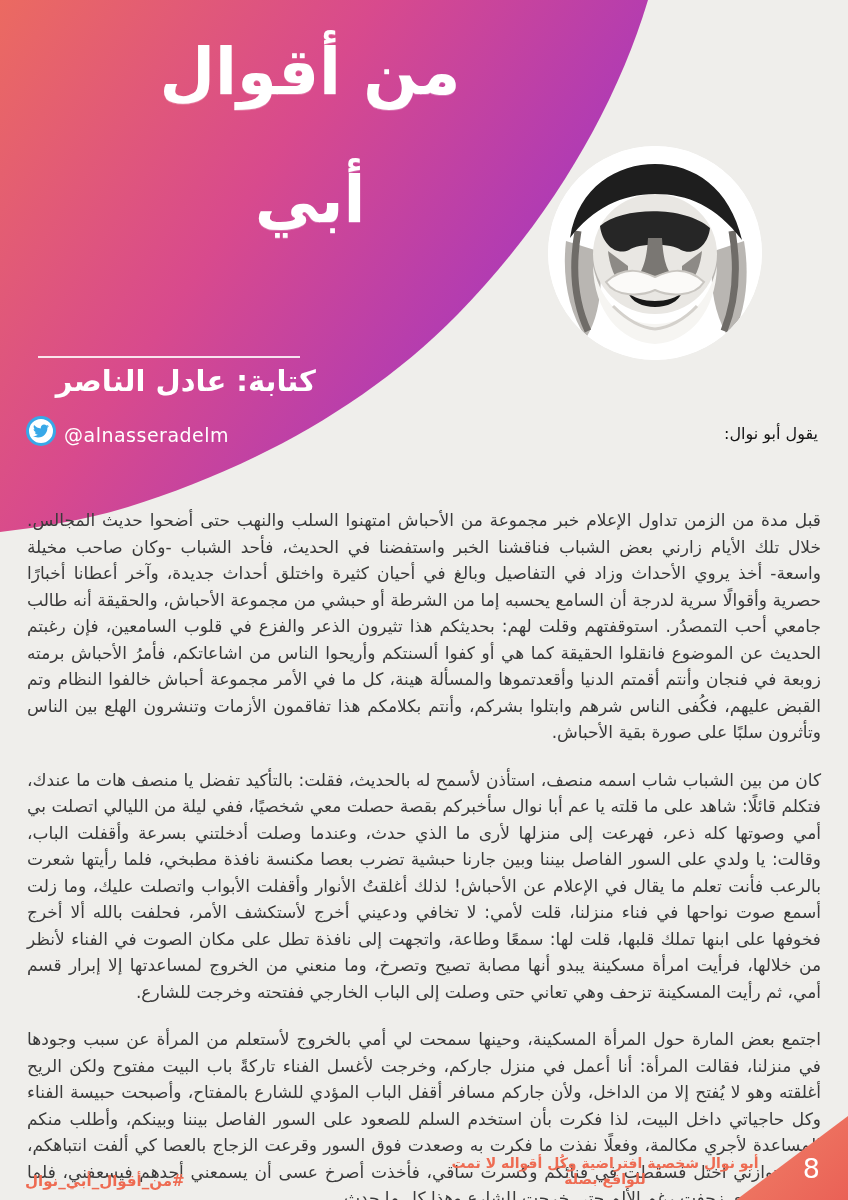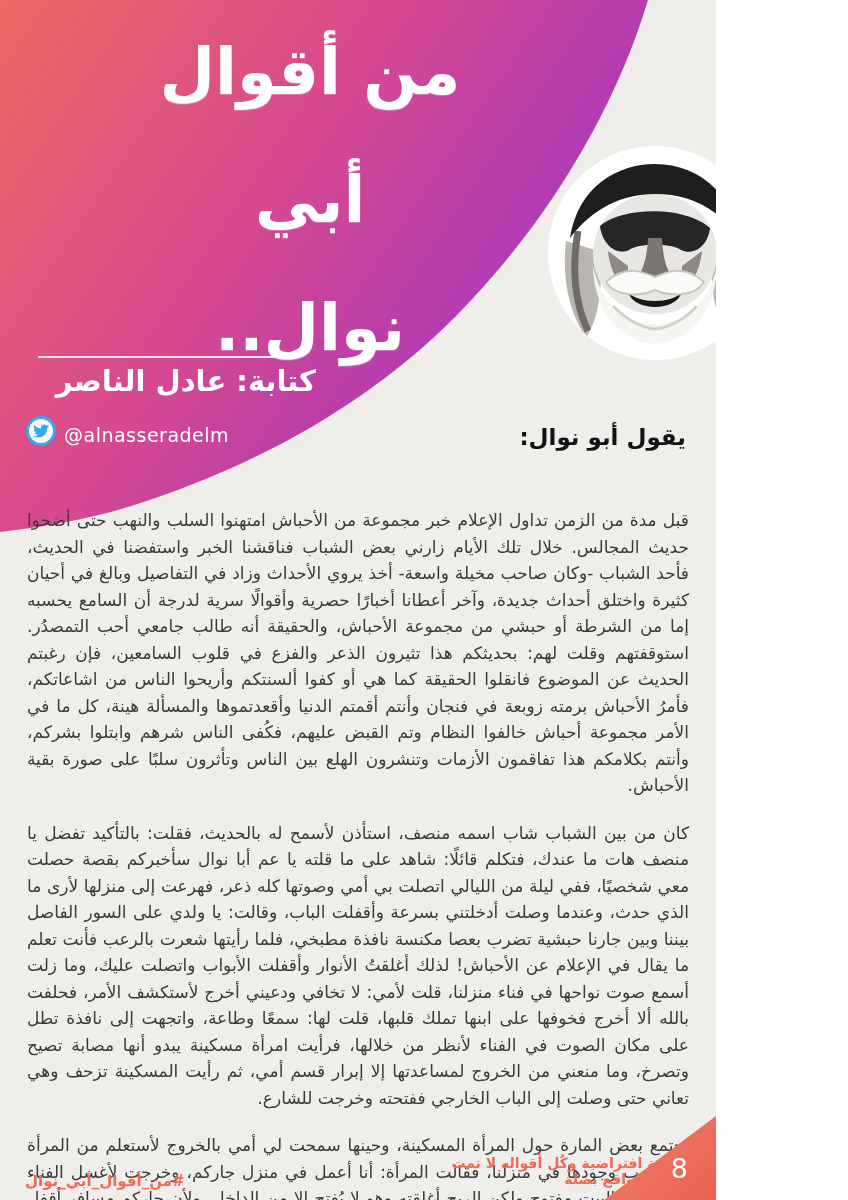--- a/index.html
+++ b/index.html
@@ -4,21 +4,21 @@
 <style>
   :root{
     --page-bg:#efeeeb;
     --coral:#ee6b52;
     --twitter-blue:#38a8e8;
     --body-text:#3a3a3a;
   }
   *{margin:0;padding:0;box-sizing:border-box;}
   html,body{width:848px;height:1200px;}
   body{font-family:"DejaVu Sans",sans-serif;background:#ffffff;}
-  .page{position:relative;width:716px;height:1200px;background:var(--page-bg);overflow:hidden;}
+  .page{position:relative;width:848px;height:1200px;background:var(--page-bg);overflow:hidden;}
 
   .blob-svg{position:absolute;top:0;left:0;width:848px;height:560px;pointer-events:none;}
 
   .title{position:absolute;top:8px;left:110px;width:400px;text-align:center;
          color:#fff;font-size:64px;font-weight:bold;line-height:2.0;direction:rtl;
          text-shadow:0 1px 0 rgba(255,255,255,.25);}
   .title .t2{letter-spacing:2px;}
 
   .byline-divider{position:absolute;left:38px;top:356px;width:262px;height:2px;
                   background:rgba(255,255,255,.85);}
@@ -29,21 +29,21 @@
   .twitter-icon{width:30px;height:30px;border-radius:50%;background:#fff;
                 border:3px solid var(--twitter-blue);display:flex;align-items:center;
                 justify-content:center;color:var(--twitter-blue);flex:0 0 auto;}
   .twitter-icon svg{width:16px;height:16px;display:block;}
   .twitter-handle{color:#fff;font-size:19px;letter-spacing:.5px;}
 
   .portrait{position:absolute;left:548px;top:146px;width:214px;height:214px;
             border-radius:50%;background:#fff;overflow:hidden;}
   .portrait svg{display:block;}
 
-  .intro-heading{position:absolute;right:30px;top:424px;font-size:23px;font-weight:bold;
+  .intro-heading{position:absolute;right:30px;top:424px;font-size:16px;font-weight:normal;
                  color:#121212;direction:rtl;}
 
   .article{position:absolute;top:492px;left:27px;right:27px;direction:rtl;
            text-align:justify;color:var(--body-text);font-size:17px;line-height:1.56;}
   .article p{margin:15px 0 21px 0;}
 
   .footer-hashtag{position:absolute;left:25px;bottom:10px;color:var(--coral);
                   font-size:15px;font-weight:bold;direction:rtl;}
   .footer-disclaimer{position:absolute;left:440px;bottom:13px;width:330px;text-align:center;
                      color:var(--coral);font-size:14px;font-weight:bold;direction:rtl;}
@@ -64,21 +64,20 @@
         <stop offset="0" stop-color="#eb6a61"></stop>
         <stop offset="0.45" stop-color="#d84a8d"></stop>
         <stop offset="1" stop-color="#9d34c6"></stop>
       </linearGradient>
     </defs>
     <path d="M0,0 L648,0 C615,110 548,222 458,314 C368,406 248,470 128,507 C85,520 42,527 0,532 Z" fill="url(#blobGrad)"></path>
   </svg>
 
   <div class="title">
     <div class="t1">من أقوال أبي</div>
-    <div class="t2">نوال..</div>
   </div>
 
   <div class="byline-divider"></div>
   <div class="byline">كتابة: عادل الناصر</div>
 
   <div class="twitter-row">
     <span class="twitter-icon">
       <svg viewBox="0 0 24 24" fill="currentColor" aria-hidden="true">
         <path d="M23.95 4.57c-.885.39-1.83.654-2.825.775 1.014-.611 1.794-1.574 2.163-2.723-.951.555-2.005.959-3.127 1.184-.896-.959-2.173-1.559-3.591-1.559-2.717 0-4.92 2.203-4.92 4.917 0 .39.045.765.127 1.124C7.69 8.094 4.066 6.13 1.64 3.161c-.427.722-.666 1.561-.666 2.475 0 1.71.87 3.213 2.188 4.096-.807-.026-1.566-.248-2.228-.616v.061c0 2.385 1.693 4.374 3.946 4.827-.413.111-.849.171-1.296.171-.314 0-.615-.03-.916-.086.631 1.953 2.445 3.377 4.604 3.417-1.68 1.319-3.809 2.105-6.102 2.105-.39 0-.779-.023-1.17-.067 2.189 1.394 4.768 2.209 7.557 2.209 9.054 0 13.999-7.496 13.999-13.986 0-.209 0-.42-.015-.63.961-.689 1.8-1.56 2.46-2.548z"></path>
       </svg>

